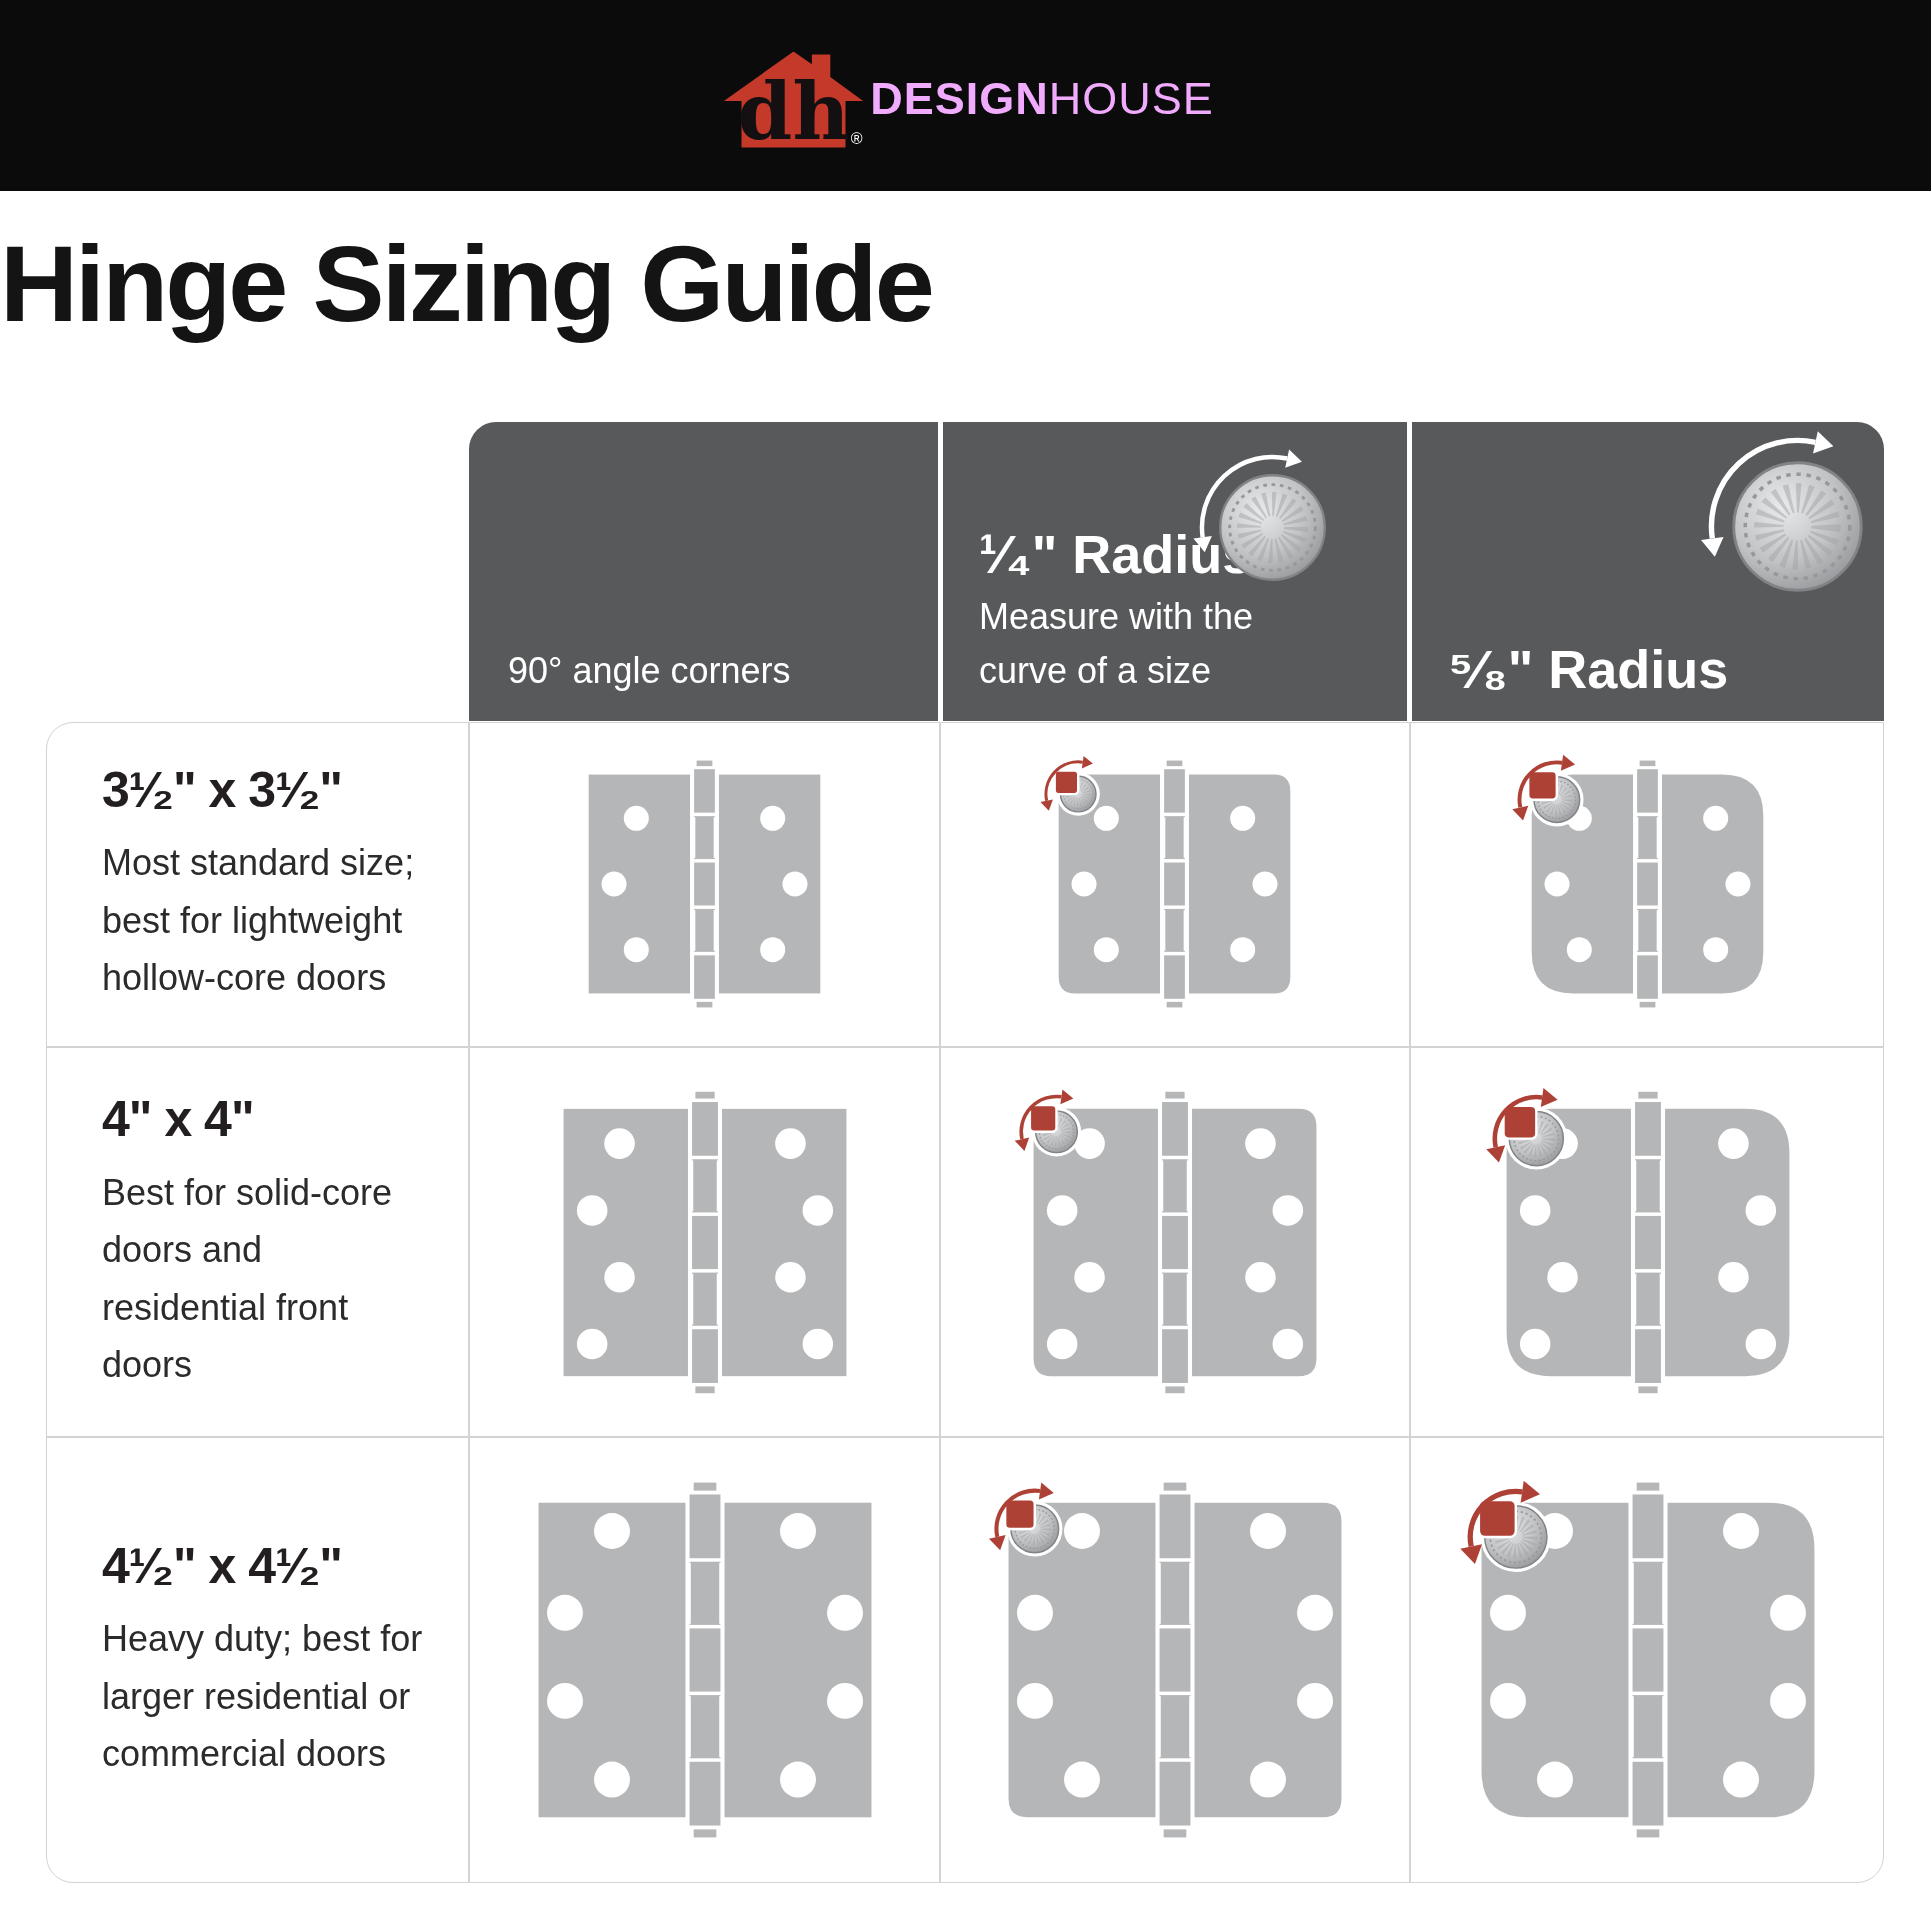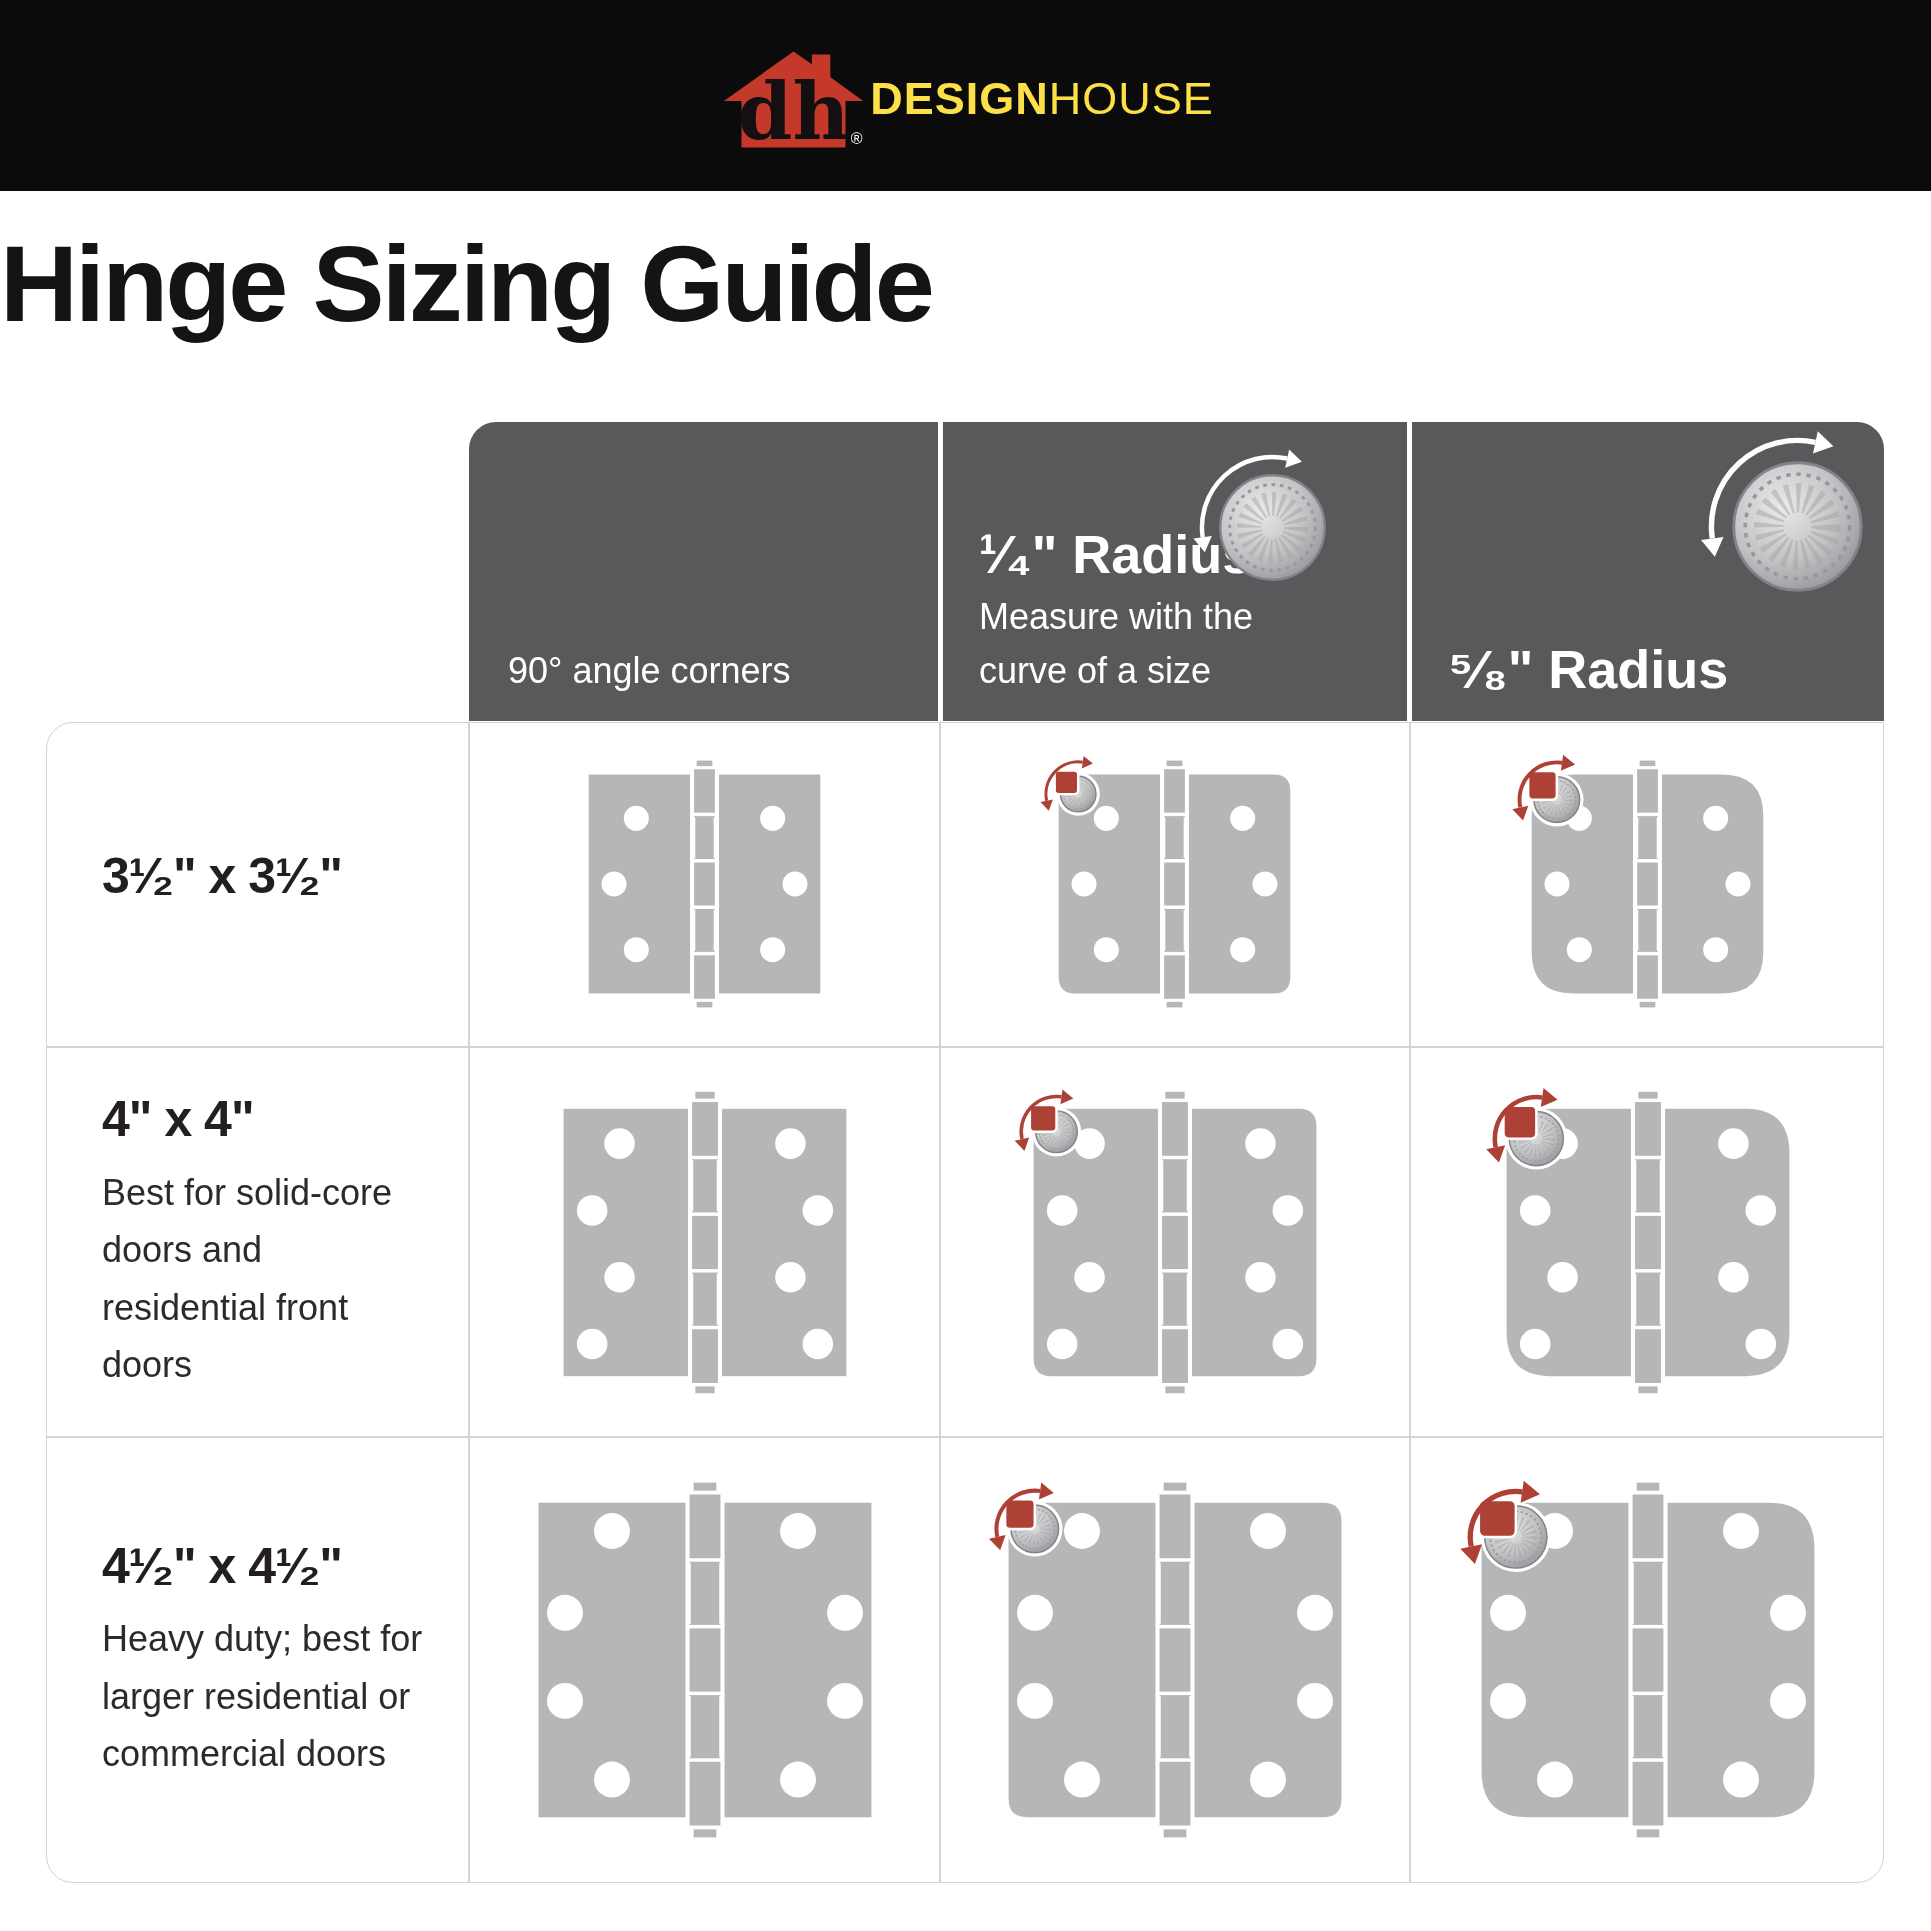--- a/index.html
+++ b/index.html
@@ -10,21 +10,21 @@
   }
   svg{overflow:visible;display:block;}
 
   
   .brand-bar{
     position:absolute;left:0;top:0;width:1931px;height:191px;
     background:#0b0b0b;display:flex;align-items:center;justify-content:center;
   }
   .logo{display:flex;flex-direction:row;align-items:center;margin-top:3.9px;}
   .house-svg{width:153px;height:104px;}
-  .wordmark{color:#fde047;font-size:45px;line-height:1;letter-spacing:1px;margin-top:1.9px;white-space:nowrap;}
+  .wordmark{color:#f0abfc;font-size:45px;line-height:1;letter-spacing:1px;margin-top:1.9px;white-space:nowrap;}
   .wm-bold{font-weight:bold;}
   .wm-light{font-weight:normal;}
 
   
   .title{
     position:absolute;left:0;top:230px;width:1931px;margin:0;
     text-align:left;font-size:108px;font-weight:800;letter-spacing:-2.9px;color:#141414;
     line-height:1;
   }
 
@@ -124,20 +124,21 @@
 
 <div class="grid-frame"></div>
 <div class="vline" style="left:468px;"></div>
 <div class="vline" style="left:939px;"></div>
 <div class="vline" style="left:1409px;"></div>
 <div class="hline" style="top:1046px;"></div>
 <div class="hline" style="top:1436px;"></div>
 
 <div class="label-cell" style="top:722px;height:324px;">
   <div class="row-size">3¹⁄₂" x 3¹⁄₂"</div>
+  <div class="row-desc">Most standard size; best for lightweight hollow-core doors</div>
 </div>
 <div class="label-cell" style="top:1047px;height:390px;">
   <div class="row-size">4" x 4"</div>
   <div class="row-desc">Best for solid-core doors and residential front doors</div>
 </div>
 <div class="label-cell" style="top:1437px;height:446px;">
   <div class="row-size">4¹⁄₂" x 4¹⁄₂"</div>
   <div class="row-desc">Heavy duty; best for larger residential or commercial doors</div>
 </div>
 

